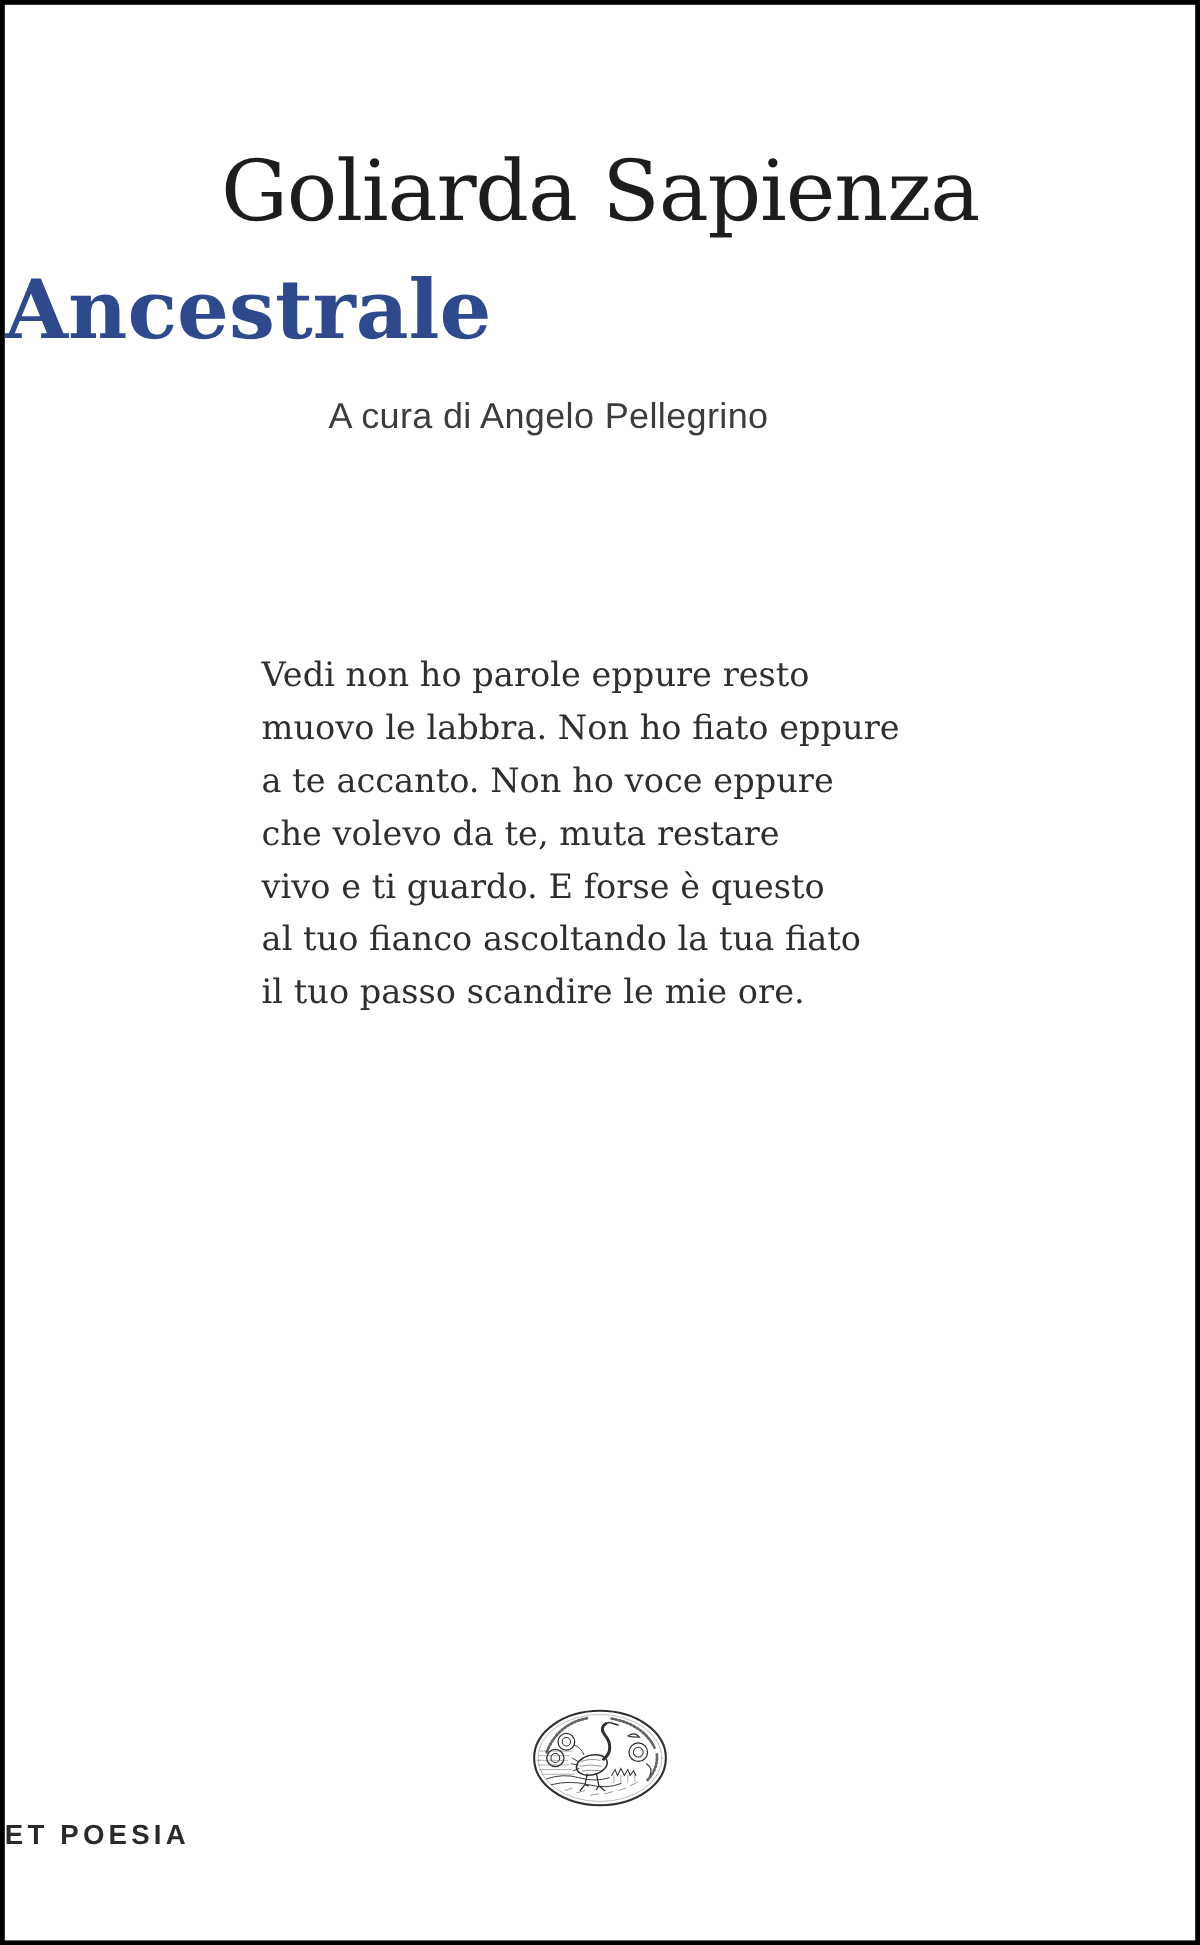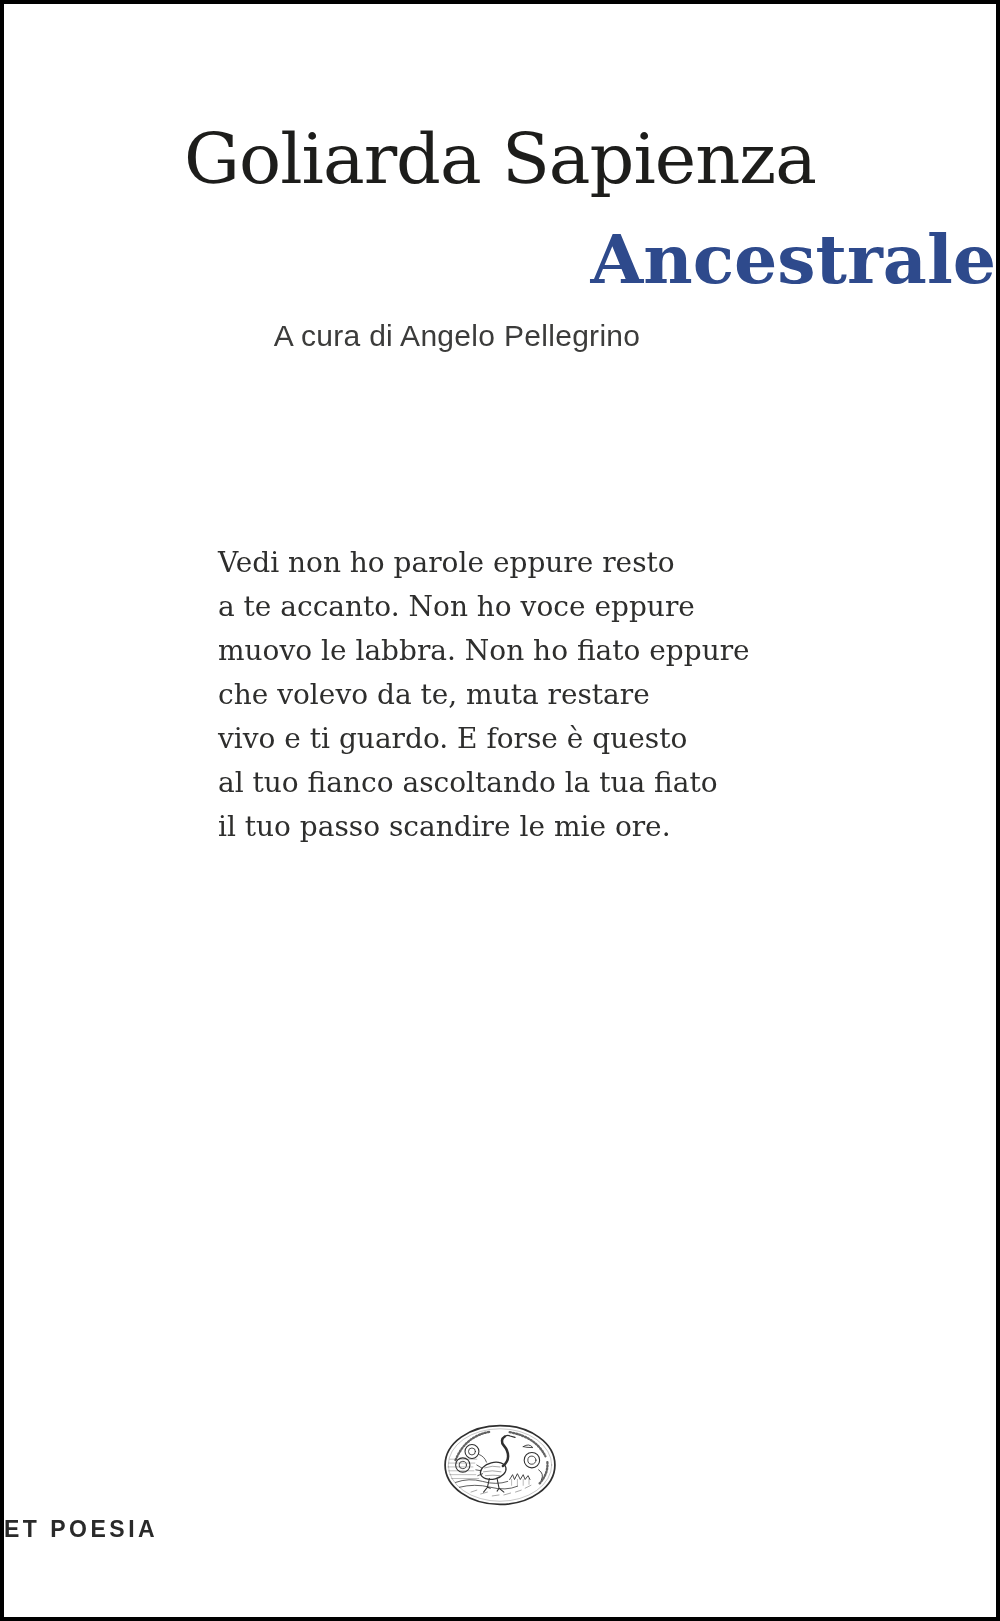--- a/index.html
+++ b/index.html
@@ -26,29 +26,29 @@
     font-size: 70px;
     line-height: 74px;
     letter-spacing: -1px;
     color: var(--author-text, #1d1d1b);
   }
   .book-title {
     position: absolute;
     top: 216px;
     left: 0;
     width: 992px;
-    text-align: right;
+    text-align: left;
     font-weight: bold;
     font-size: 68px;
     line-height: 78px;
     color: var(--title-blue, #2e4a8c);
   }
   .credits {
     position: absolute;
-    top: 311px;
+    top: 323px;
     left: 0;
     width: 906px;
     text-align: center;
     font-family: "Liberation Sans", sans-serif;
     font-size: 30px;
     line-height: 42px;
     letter-spacing: 0.3px;
     color: var(--credits-gray, #3c3c3b);
   }
   .poem {
@@ -91,22 +91,22 @@
   <div class="author-name">Goliarda Sapienza</div>
 
   <div class="book-title">Ancestrale</div>
 
   <div class="credits">
     <span class="credit-line" style="display:block">A cura di Angelo Pellegrino</span>
   </div>
 
   <div class="poem">
     <span class="poem-line">Vedi non ho parole eppure resto</span>
+    <span class="poem-line">muovo le labbra. Non ho fiato eppure</span>
     <span class="poem-line">a te accanto. Non ho voce eppure</span>
-    <span class="poem-line">muovo le labbra. Non ho fiato eppure</span>
     <span class="poem-line">che volevo da te, muta restare</span>
     <span class="poem-line">vivo e ti guardo. E forse è questo</span>
     <span class="poem-line">al tuo fianco ascoltando la tua fiato</span>
     <span class="poem-line">il tuo passo scandire le mie ore.</span>
   </div>
 
   <div class="logo-wrap">
     <svg viewBox="0 0 120 86" width="116" height="84" aria-hidden="true">
       <g fill="none" stroke="#2f2f2f" stroke-linecap="round">
 

